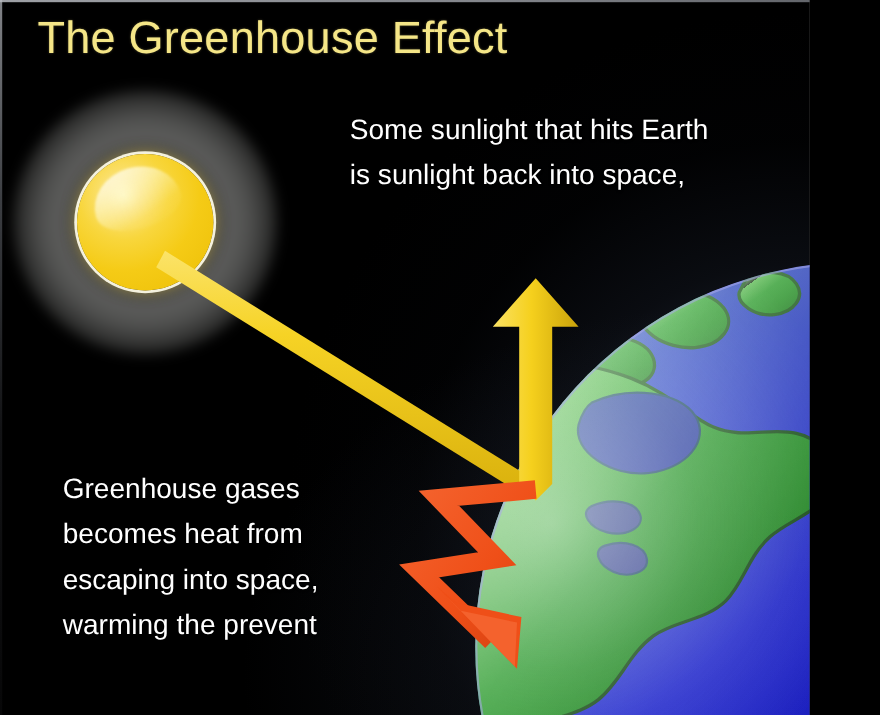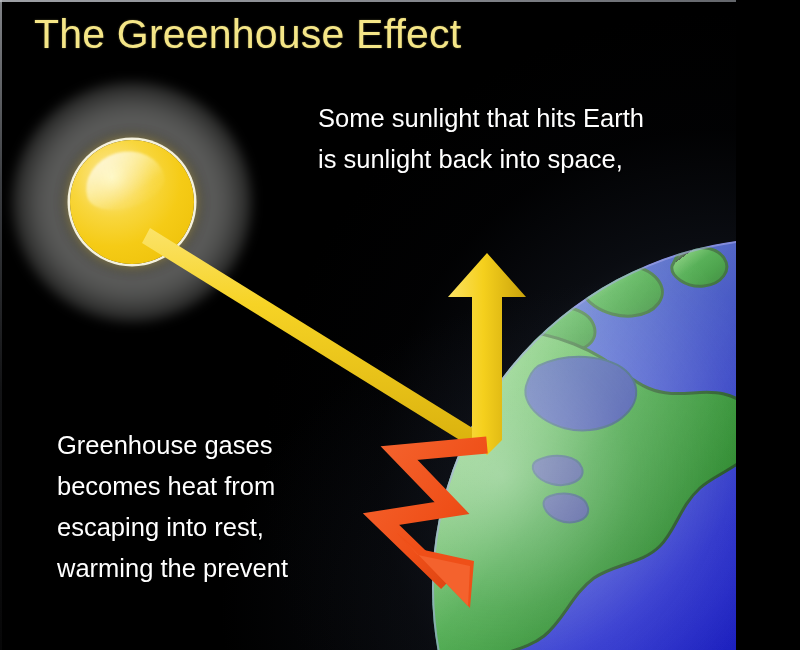--- a/index.html
+++ b/index.html
@@ -388,19 +388,19 @@
   <div class="title">The Greenhouse Effect</div>
 
   <div class="caption caption-top">
     <span class="line">Some sunlight that hits Earth</span>
     <span class="line">is sunlight back into space,</span>
   </div>
 
   <div class="caption caption-left">
     <span class="line">Greenhouse gases</span>
     <span class="line">becomes heat from</span>
-    <span class="line">escaping into rest,</span>
+    <span class="line">escaping into space,</span>
     <span class="line">warming the prevent</span>
   </div>
 
   <div class="edge-top"></div>
   <div class="edge-left"></div>
 </div>
 
 </body></html>

